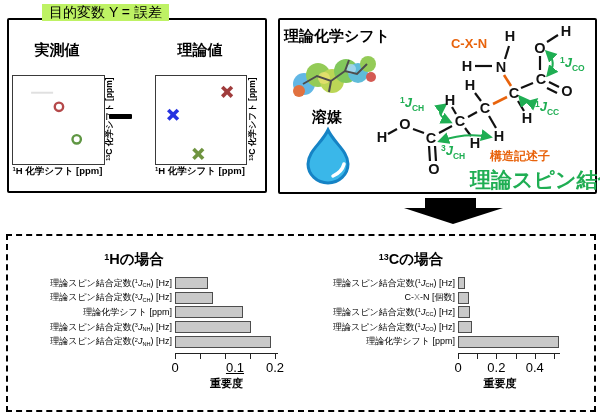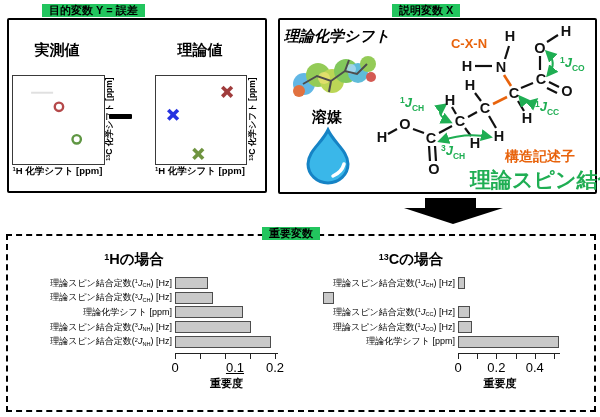--- a/index.html
+++ b/index.html
@@ -1,19 +1,19 @@
 <!DOCTYPE html>
 <html><head>
 <meta charset="utf-8">
 <style>
   html,body{margin:0;padding:0;background:#fff;}
   #stage{position:relative;width:600px;height:417px;background:#fff;overflow:hidden;
          font-family:"Liberation Sans","DejaVu Sans",sans-serif;color:#000;}
   .panel{position:absolute;border:2.5px solid #000;border-radius:2px;background:#fff;}
-  .legend{position:absolute;background:#22c55e;padding:0 7px;font-weight:bold;font-size:11px;
+  .legend{position:absolute;background:#bef264;padding:0 7px;font-weight:normal;font-size:14px;
           white-space:nowrap;z-index:6;line-height:1.2;}
   .hdr{position:absolute;font-weight:bold;font-size:15px;text-align:center;white-space:nowrap;}
   .plotbox{position:absolute;border:1.6px solid #3a3a3a;background:#fff;}
   .xlab{position:absolute;font-weight:bold;font-size:9.5px;text-align:center;white-space:nowrap;}
   .ylab{position:absolute;font-weight:bold;font-size:8.5px;text-align:center;white-space:nowrap;
         transform:rotate(-90deg);transform-origin:0 0;width:88px;}
   .minus{position:absolute;background:#000;border-radius:1px;}
   .seg-n{font-style:normal;}
   .seg-sup{font-size:0.62em;position:relative;top:-0.45em;}
   .seg-sub{font-size:0.62em;position:relative;top:0.25em;}
@@ -72,23 +72,22 @@
         <g stroke="#6F9440" stroke-width="3.6">
           <line x1="37.5" y1="73.08" x2="47.099999999999994" y2="82.67999999999999"></line>
           <line x1="37.5" y1="82.67999999999999" x2="47.099999999999994" y2="73.08"></line>
         </g>
       </svg>
   </div>
   <div class="ylab" style="left:247px;top:163px;"><span class="seg-sup">13</span><span class="seg-n">C 化学シフト [ppm]</span></div>
   <div class="xlab" style="left:153px;top:165px;width:94px;"><span class="seg-sup">1</span><span class="seg-n">H 化学シフト [ppm]</span></div>
 
   <div class="panel" style="left:278px;top:18px;width:315px;height:172px;"></div>
-  <div class="legend" style="left:392px;top:4px;">説明変数 X</div>
-
-  <div class="hdr" style="left:281px;top:27px;width:112px;font-style:italic;">理論化学シフト</div>
+
+  <div class="hdr" style="left:281px;top:27px;width:112px;">理論化学シフト</div>
 
   <svg style="position:absolute;left:291px;top:44px;" width="88" height="56">
     <g opacity="0.95">
       <circle cx="13" cy="40" r="11" fill="#5AB4E4"></circle>
       <circle cx="8" cy="47" r="6" fill="#E06A35"></circle>
       <circle cx="27" cy="31" r="12" fill="#8FC94F"></circle>
       <circle cx="41" cy="37" r="12" fill="#B8D44E"></circle>
       <circle cx="55" cy="27" r="12" fill="#7CC654"></circle>
       <circle cx="67" cy="29" r="10" fill="#57B9D8"></circle>
       <circle cx="77" cy="20" r="8" fill="#8FC94F"></circle>
@@ -158,29 +157,28 @@
       <text x="153" y="120" text-anchor="middle" dominant-baseline="central" font-size="14.5" font-weight="bold" fill="#111">C</text>
       <text x="127" y="106" text-anchor="middle" dominant-baseline="central" font-size="14.5" font-weight="bold" fill="#111">O</text>
       <text x="104" y="119" text-anchor="middle" dominant-baseline="central" font-size="14.5" font-weight="bold" fill="#111">H</text>
       <text x="156" y="151" text-anchor="middle" dominant-baseline="central" font-size="14.5" font-weight="bold" fill="#111">O</text>
       <text x="282" y="49" fill="#1FAE53" font-weight="bold"><tspan font-size="8.5" dy="-4">1</tspan><tspan font-size="13" font-style="italic" dy="4">J</tspan><tspan font-size="8.5" dy="3.5">CO</tspan></text>
       <text x="257" y="93" fill="#1FAE53" font-weight="bold"><tspan font-size="8.5" dy="-4">1</tspan><tspan font-size="13" font-style="italic" dy="4">J</tspan><tspan font-size="8.5" dy="3.5">CC</tspan></text>
       <text x="122" y="89" fill="#1FAE53" font-weight="bold"><tspan font-size="8.5" dy="-4">1</tspan><tspan font-size="13" font-style="italic" dy="4">J</tspan><tspan font-size="8.5" dy="3.5">CH</tspan></text>
       <text x="163" y="137" fill="#1FAE53" font-weight="bold"><tspan font-size="8.5" dy="-4">3</tspan><tspan font-size="13" font-style="italic" dy="4">J</tspan><tspan font-size="8.5" dy="3.5">CH</tspan></text>
     </svg>
 
-  <div class="abslbl orange" style="left:490px;top:148px;width:100px;text-align:center;font-weight:bold;font-size:14px;z-index:3;">構造記述子</div>
+  <div class="abslbl orange" style="left:490px;top:148px;width:100px;text-align:left;font-weight:bold;font-size:12px;z-index:3;">構造記述子</div>
   <div class="abslbl green" style="left:470px;top:166px;width:120px;text-align:right;font-weight:bold;font-size:21px;z-index:3;">理論スピン結合</div>
 
   <svg style="position:absolute;left:402px;top:198px;" width="102" height="27">
     <polygon points="23,0 74,0 74,10 101,10 51,26 2,10 23,10" fill="#000"></polygon>
   </svg>
 
   <div class="dashedbox" style="left:6px;top:234px;width:586px;height:174px;"></div>
-  <div class="legend" style="left:262px;top:227px;">重要変数</div>
 
   <div class="ctitle" style="left:54px;top:250px;width:160px;"><span class="seg-sup">1</span><span class="seg-n">Hの場合</span></div>
   <div class="ctitle" style="left:331px;top:250px;width:160px;text-align:center;"><span class="seg-sup">13</span><span class="seg-n">Cの場合</span></div>
 
   <div id="rowsL" class="crows" style="left:28px;top:276px;">
       <div class="crow">
         <div class="rlabel"><span class="seg-n">理論スピン結合定数(</span><span class="seg-sup">1</span><span class="seg-ji">J</span><span class="seg-sub">CH</span><span class="seg-n">) [Hz]</span></div>
         <div class="bar" style="width: 32.5px; background: rgb(201, 201, 201);"></div>
       </div>
       <div class="crow">
@@ -212,20 +210,21 @@
       <div class="tlabel" style="left: 80px;">0.2</div>
     </div>
   <div class="implabel" style="left:175px;top:376px;width:103px;">重要度</div>
 
   <div id="rowsR" class="crows" style="left:320px;top:276px;">
       <div class="crow">
         <div class="rlabel"><span class="seg-n">理論スピン結合定数(</span><span class="seg-sup">1</span><span class="seg-ji">J</span><span class="seg-sub">CH</span><span class="seg-n">) [Hz]</span></div>
         <div class="bar" style="width: 7.296px; background: rgb(201, 201, 201);"></div>
       </div>
       <div class="crow">
+        <div class="rlabel"><span class="seg-n">C-</span><span class="seg-gray">X</span><span class="seg-n">-N [個数]</span></div>
         <div class="bar" style="width: 10.56px; background: rgb(201, 201, 201);"></div>
       </div>
       <div class="crow">
         <div class="rlabel"><span class="seg-n">理論スピン結合定数(</span><span class="seg-sup">1</span><span class="seg-ji">J</span><span class="seg-sub">CC</span><span class="seg-n">) [Hz]</span></div>
         <div class="bar" style="width: 12.48px; background: rgb(201, 201, 201);"></div>
       </div>
       <div class="crow">
         <div class="rlabel"><span class="seg-n">理論スピン結合定数(</span><span class="seg-sup">1</span><span class="seg-ji">J</span><span class="seg-sub">CO</span><span class="seg-n">) [Hz]</span></div>
         <div class="bar" style="width: 14.4px; background: rgb(201, 201, 201);"></div>
       </div>

